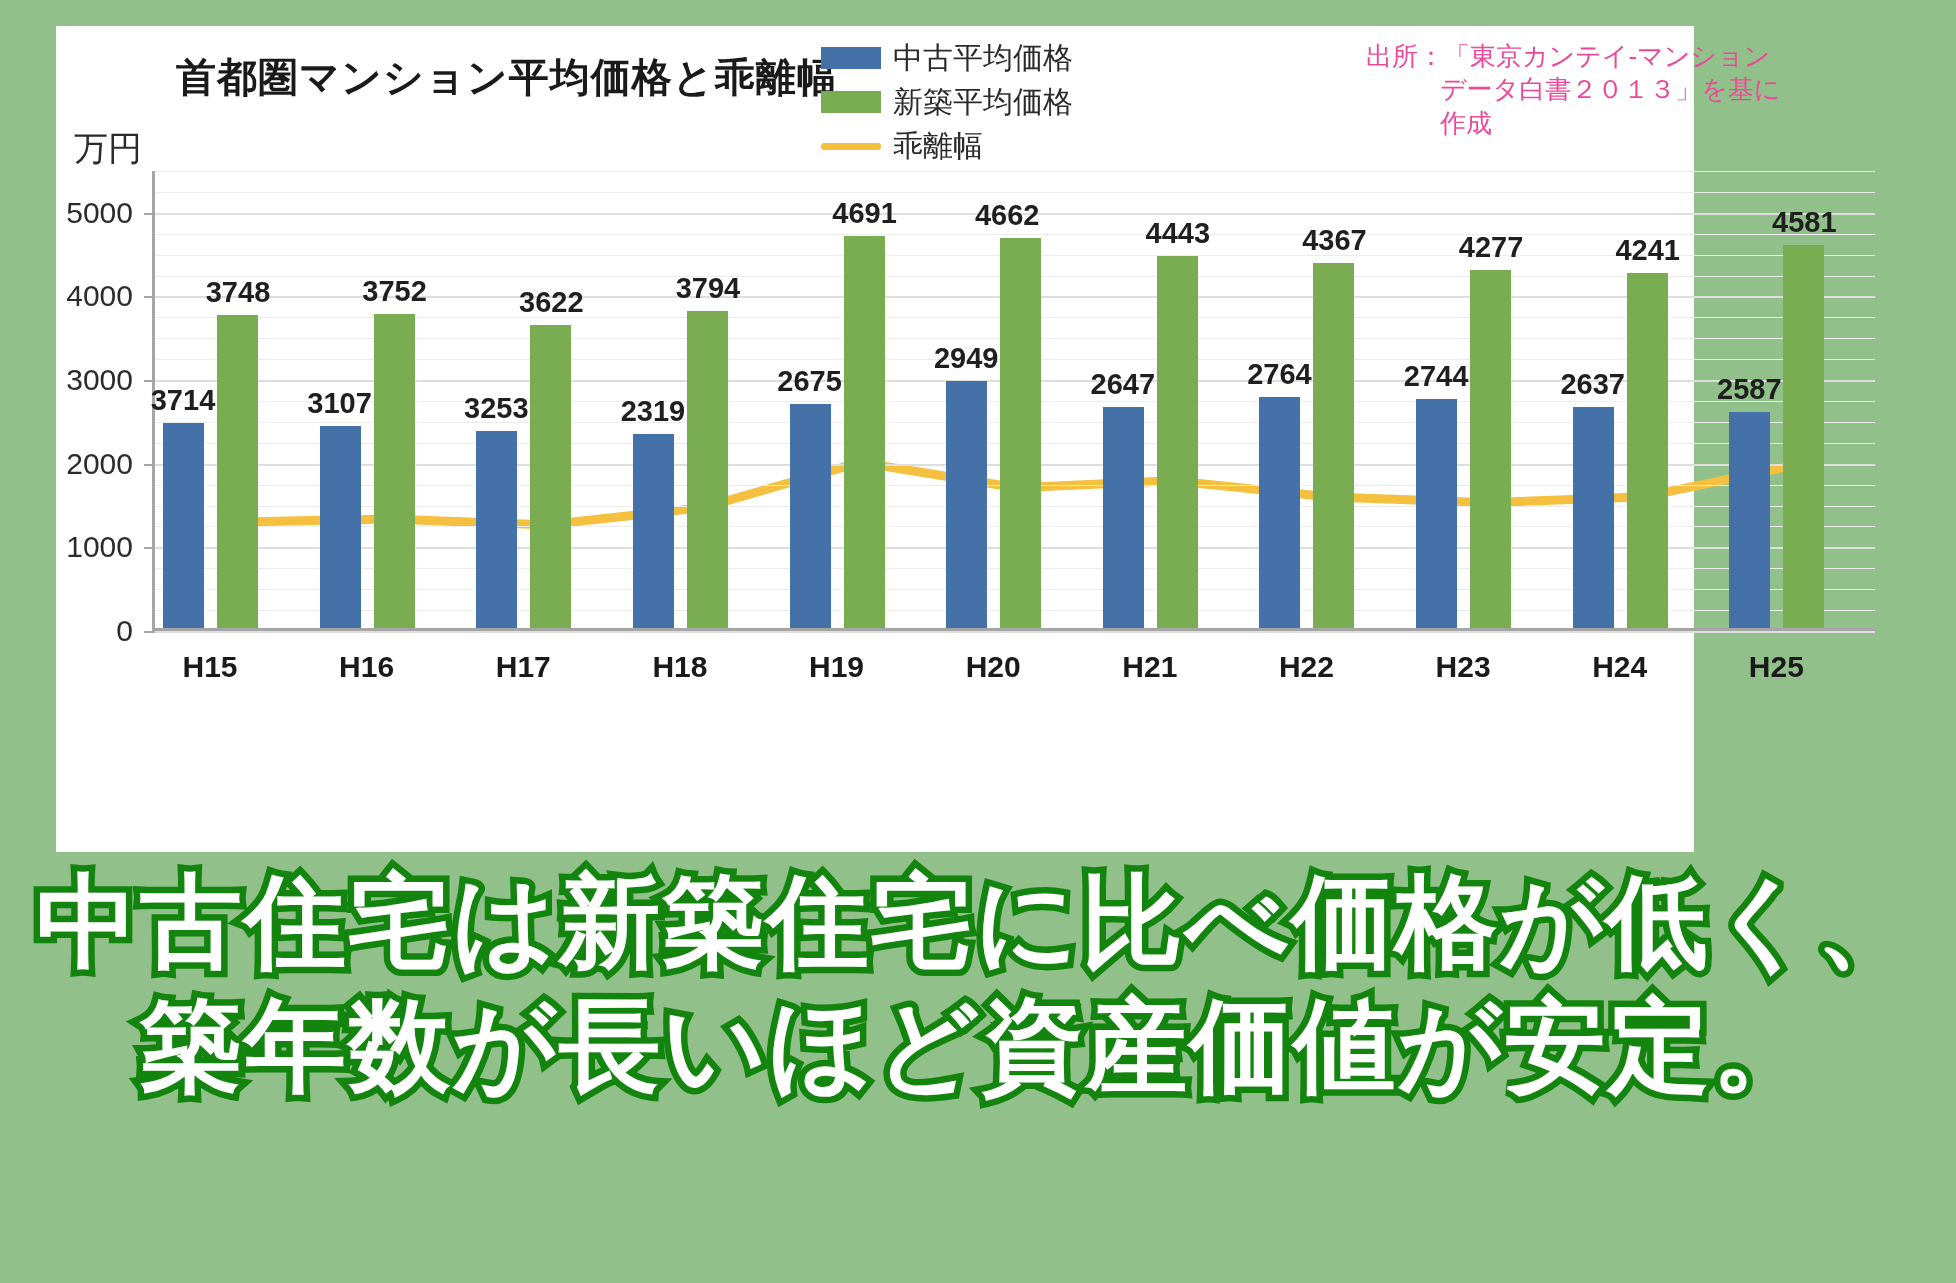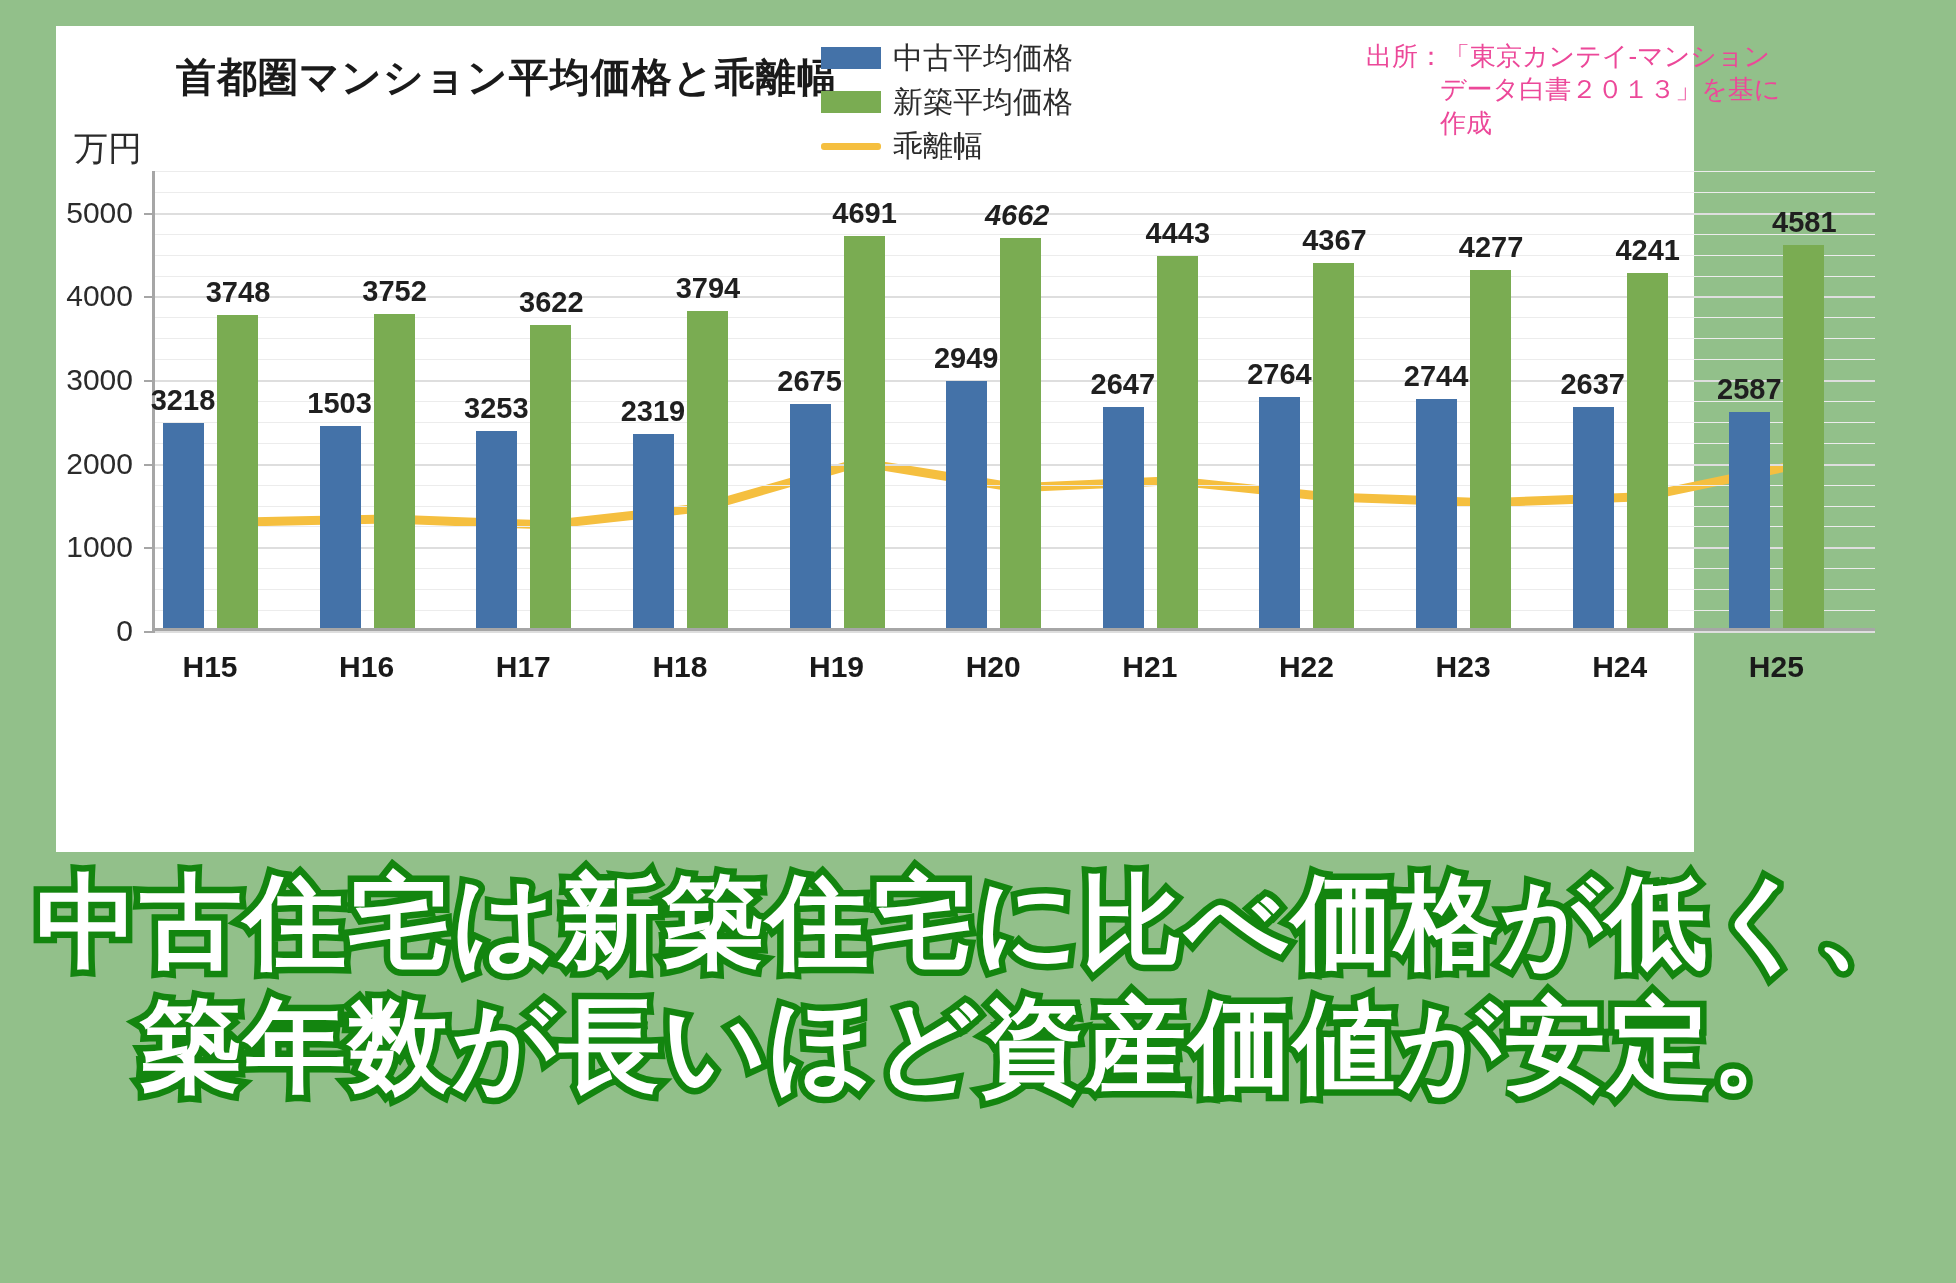--- a/index.html
+++ b/index.html
@@ -261,28 +261,28 @@
         <div class="ytick-label" style="top: 292.727px;">2000</div>
         <div class="ytick-mark" style="top: 292.727px;"></div>
         <div class="ytick-label" style="top: 209.091px;">3000</div>
         <div class="ytick-mark" style="top: 209.091px;"></div>
         <div class="ytick-label" style="top: 125.455px;">4000</div>
         <div class="ytick-mark" style="top: 125.455px;"></div>
         <div class="ytick-label" style="top: 41.8182px;">5000</div>
         <div class="ytick-mark" style="top: 41.8182px;"></div>
         <div class="cat-group" style="left: 0px; width: 156.636px;">
           <div class="bar old" style="height: 204.575px; background: rgb(68, 114, 168);"></div>
-          <div class="bar-label" style="left: 28px; top: 213.425px;">3218</div>
+          <div class="bar-label" style="left: 28px; top: 213.425px;">3714</div>
           <div class="bar newly" style="height: 313.469px; background: rgb(122, 172, 82);"></div>
           <div class="bar-label" style="left: 83px; top: 104.531px;">3748</div>
           <div class="cat-label">H15</div>
         </div>
         <div class="cat-group" style="left: 156.636px; width: 156.636px;">
           <div class="bar old" style="height: 201.898px; background: rgb(68, 114, 168);"></div>
-          <div class="bar-label" style="left: 28px; top: 216.102px;">1503</div>
+          <div class="bar-label" style="left: 28px; top: 216.102px;">3107</div>
           <div class="bar newly" style="height: 313.804px; background: rgb(122, 172, 82);"></div>
           <div class="bar-label" style="left: 83px; top: 104.196px;">3752</div>
           <div class="cat-label">H16</div>
         </div>
         <div class="cat-group" style="left: 313.273px; width: 156.636px;">
           <div class="bar old" style="height: 196.796px; background: rgb(68, 114, 168);"></div>
           <div class="bar-label" style="left: 28px; top: 221.204px;">3253</div>
           <div class="bar newly" style="height: 302.931px; background: rgb(122, 172, 82);"></div>
           <div class="bar-label" style="left: 83px; top: 115.069px;">3622</div>
           <div class="cat-label">H17</div>
@@ -298,21 +298,21 @@
           <div class="bar old" style="height: 223.727px; background: rgb(68, 114, 168);"></div>
           <div class="bar-label" style="left: 28px; top: 194.273px;">2675</div>
           <div class="bar newly" style="height: 392.338px; background: rgb(122, 172, 82);"></div>
           <div class="bar-label" style="left: 83px; top: 25.6618px;">4691</div>
           <div class="cat-label">H19</div>
         </div>
         <div class="cat-group" style="left: 783.182px; width: 156.636px;">
           <div class="bar old" style="height: 246.644px; background: rgb(68, 114, 168);"></div>
           <div class="bar-label" style="left: 28px; top: 171.356px;">2949</div>
           <div class="bar newly" style="height: 389.913px; background: rgb(122, 172, 82);"></div>
-          <div class="bar-label" style="left: 79px; top: 28.0873px; font-style: italic;">4662</div>
+          <div class="bar-label" style="left: 69px; top: 28.0873px;">4662</div>
           <div class="cat-label">H20</div>
         </div>
         <div class="cat-group" style="left: 939.818px; width: 156.636px;">
           <div class="bar old" style="height: 221.385px; background: rgb(68, 114, 168);"></div>
           <div class="bar-label" style="left: 28px; top: 196.615px;">2647</div>
           <div class="bar newly" style="height: 371.596px; background: rgb(122, 172, 82);"></div>
           <div class="bar-label" style="left: 83px; top: 46.4036px;">4443</div>
           <div class="cat-label">H21</div>
         </div>
         <div class="cat-group" style="left: 1096.45px; width: 156.636px;">

